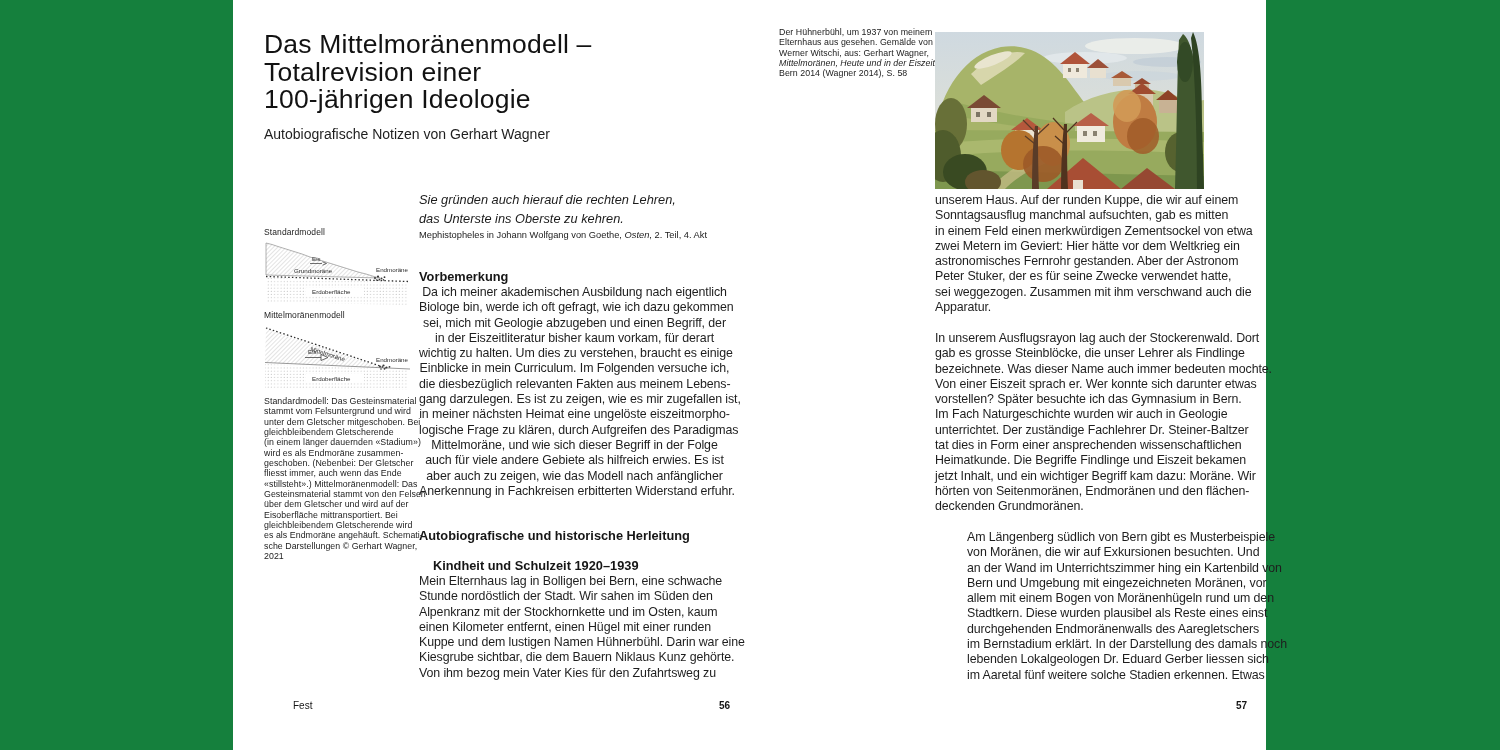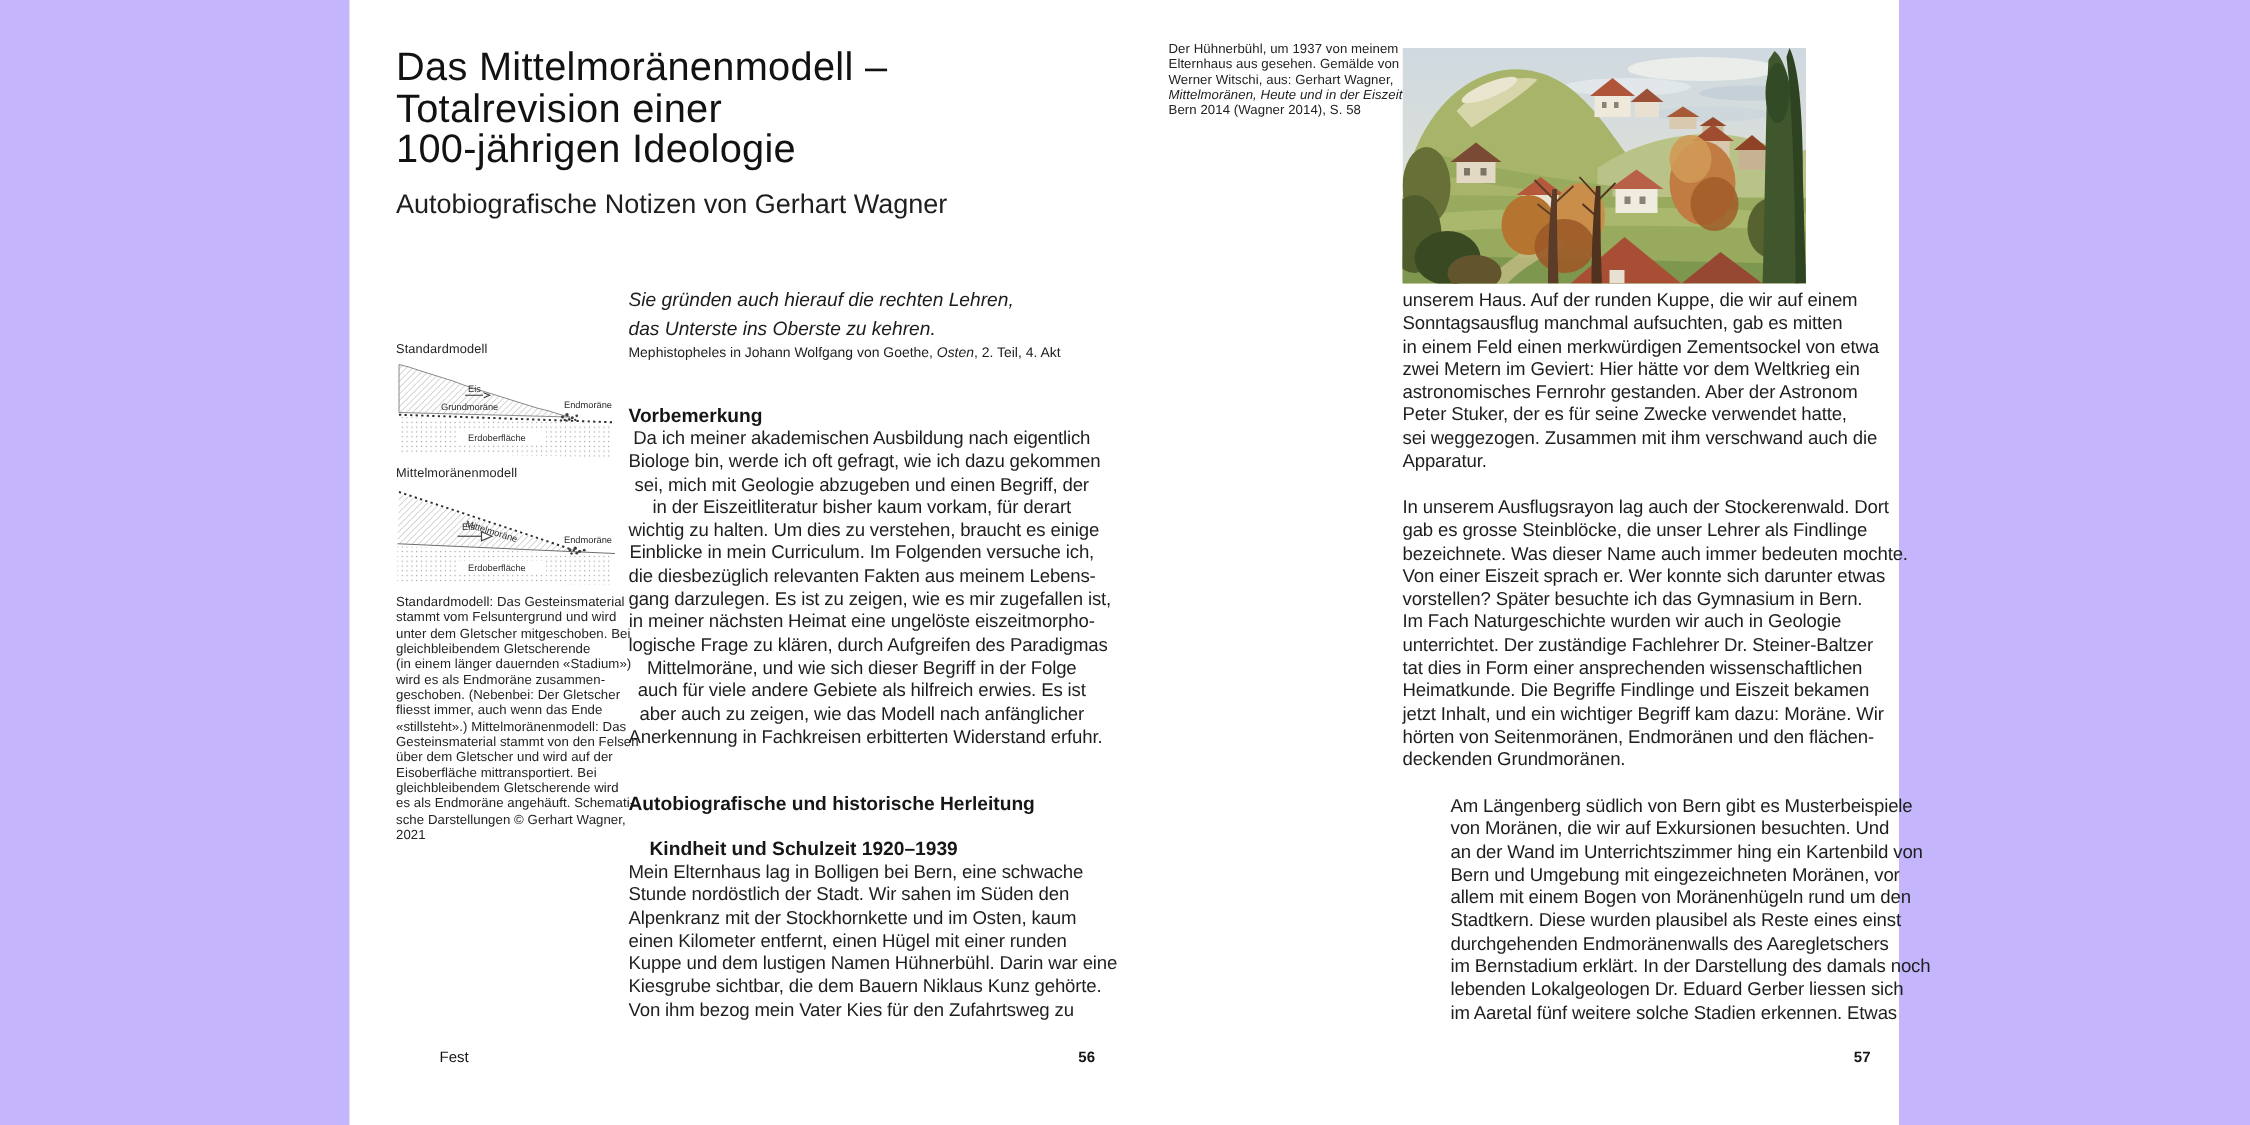--- a/index.html
+++ b/index.html
@@ -1,21 +1,21 @@
 <!DOCTYPE html>
 <html><head>
 <meta charset="utf-8">
 <style>
   html,body{margin:0;padding:0;background:#000;}
-  .stage{position:relative;width:1500px;height:750px;background:#c4b5fd;overflow:hidden;
+  .stage{position:relative;width:1500px;height:750px;background:#15803d;overflow:hidden;
          font-family:"Liberation Sans",sans-serif;color:#1e1e1e;}
   .spread{position:absolute;left:233px;top:0;width:1033px;height:750px;background:#ffffff;}
   .abs{position:absolute;}
   .title{font-size:26.5px;line-height:27.5px;letter-spacing:0.2px;color:#121212;white-space:pre;}
-  .subtitle{font-size:18px;color:#1e1e1e;white-space:pre;}
+  .subtitle{font-size:14px;color:#1e1e1e;white-space:pre;}
   .figlabel{font-size:8.5px;color:#222;letter-spacing:0.1px;}
   .figcaption{font-size:8.8px;line-height:10.35px;color:#222;white-space:pre;letter-spacing:0.05px;}
   .epigraph{font-size:12.8px;line-height:19px;font-style:italic;white-space:pre;color:#1c1c1c;}
   .attribution{font-size:9.3px;color:#1c1c1c;white-space:pre;}
   .attribution .it{font-style:italic;}
   .figcaption .it{font-style:italic;}
   .h-sec{font-size:12.8px;font-weight:bold;color:#161616;white-space:pre;}
   .bodytext{font-size:12.4px;line-height:15.3px;letter-spacing:-0.1px;white-space:pre;color:#1e1e1e;}
   .footer{font-size:10px;font-weight:normal;color:#161616;margin-left:29px;}
   .pagenum{font-size:10px;font-weight:bold;text-align:right;color:#161616;}

